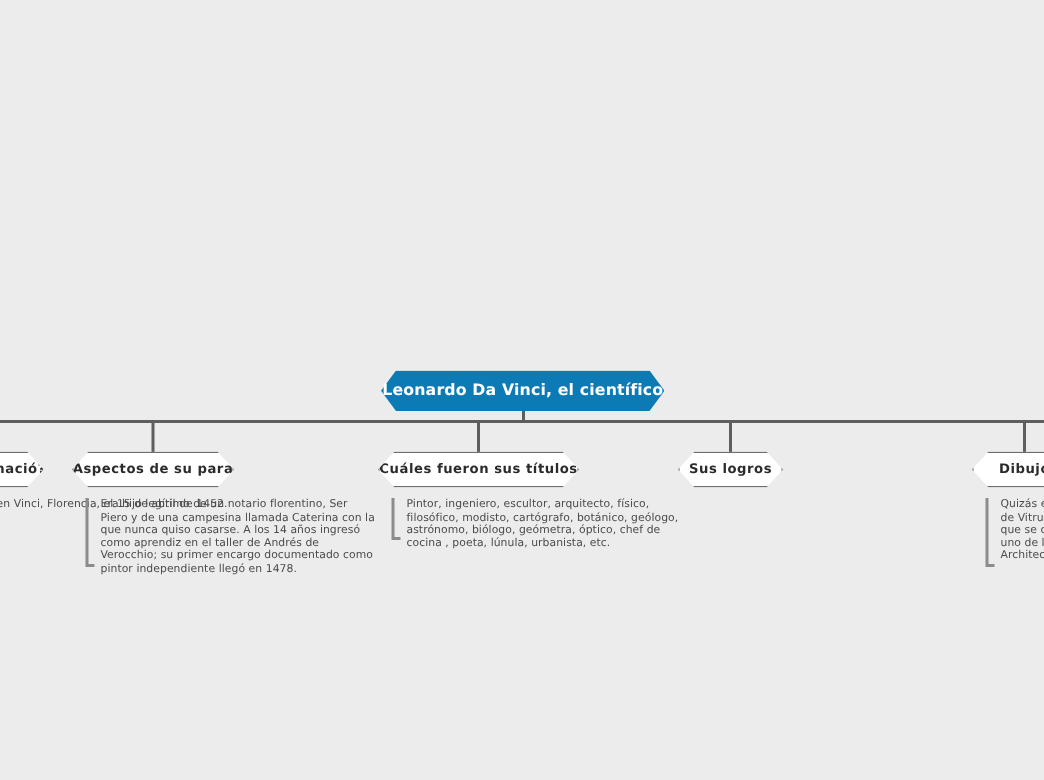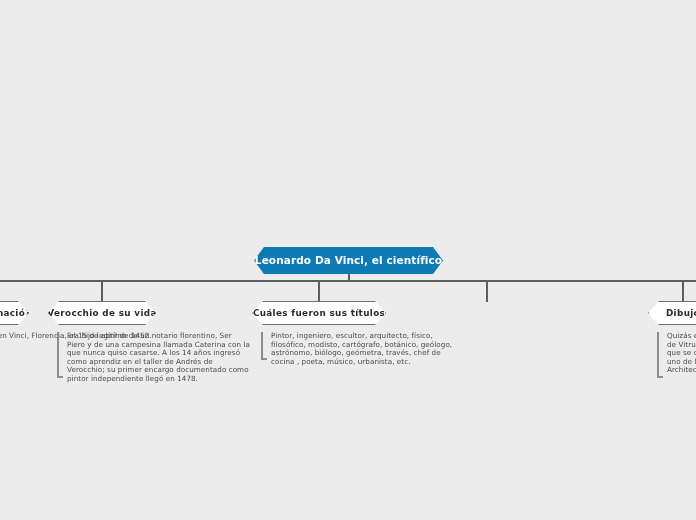--- a/index.html
+++ b/index.html
@@ -183,44 +183,49 @@
     </div>
     <div class="child-body-wrap">
 
       <div class="child-body">Nació en Vinci, Florencia, el 15 de abril de 1452.</div>
     </div>
   </div>
 
   <div class="child" id="node-aspectos">
     <div class="child-hex">
       <div class="child-hex-inner">
-        <span class="child-label">Verocchio de su vida</span>
+        <span class="child-label">Aspectos de su para</span>
       </div>
     </div>
     <div class="child-body-wrap">
       <div class="bracket-v" style="height:44px;"></div>
       <div class="bracket-tick" style="top:44px;"></div>
       <div class="child-body">Era hijo legítimo de un notario florentino, Ser Piero y de una campesina llamada Caterina con la que nunca quiso casarse. A los 14 años ingresó como aprendiz en el taller de Andrés de Verocchio; su primer encargo documentado como pintor independiente llegó en 1478.</div>
     </div>
   </div>
 
   <div class="child" id="node-titulos">
     <div class="child-hex">
       <div class="child-hex-inner">
         <span class="child-label">¿Cuáles fueron sus títulos?</span>
       </div>
     </div>
     <div class="child-body-wrap">
       <div class="bracket-v" style="height:26px;"></div>
       <div class="bracket-tick" style="top:26px;"></div>
-      <div class="child-body">Pintor, ingeniero, escultor, arquitecto, físico, filosófico, modisto, cartógrafo, botánico, geólogo, astrónomo, biólogo, geómetra, través, chef de cocina , poeta, músico, urbanista, etc.</div>
+      <div class="child-body">Pintor, ingeniero, escultor, arquitecto, físico, filosófico, modisto, cartógrafo, botánico, geólogo, astrónomo, biólogo, geómetra, óptico, chef de cocina , poeta, lúnula, urbanista, etc.</div>
     </div>
   </div>
 
   <div class="child" id="node-logros">
+    <div class="child-hex">
+      <div class="child-hex-inner">
+        <span class="child-label">Sus logros</span>
+      </div>
+    </div>
   </div>
 
   <div class="child" id="node-dibujo">
     <div class="child-hex">
       <div class="child-hex-inner">
         <span class="child-label">Dibujo</span>
       </div>
     </div>
     <div class="child-body-wrap">
       <div class="bracket-v" style="height:44px;"></div>

